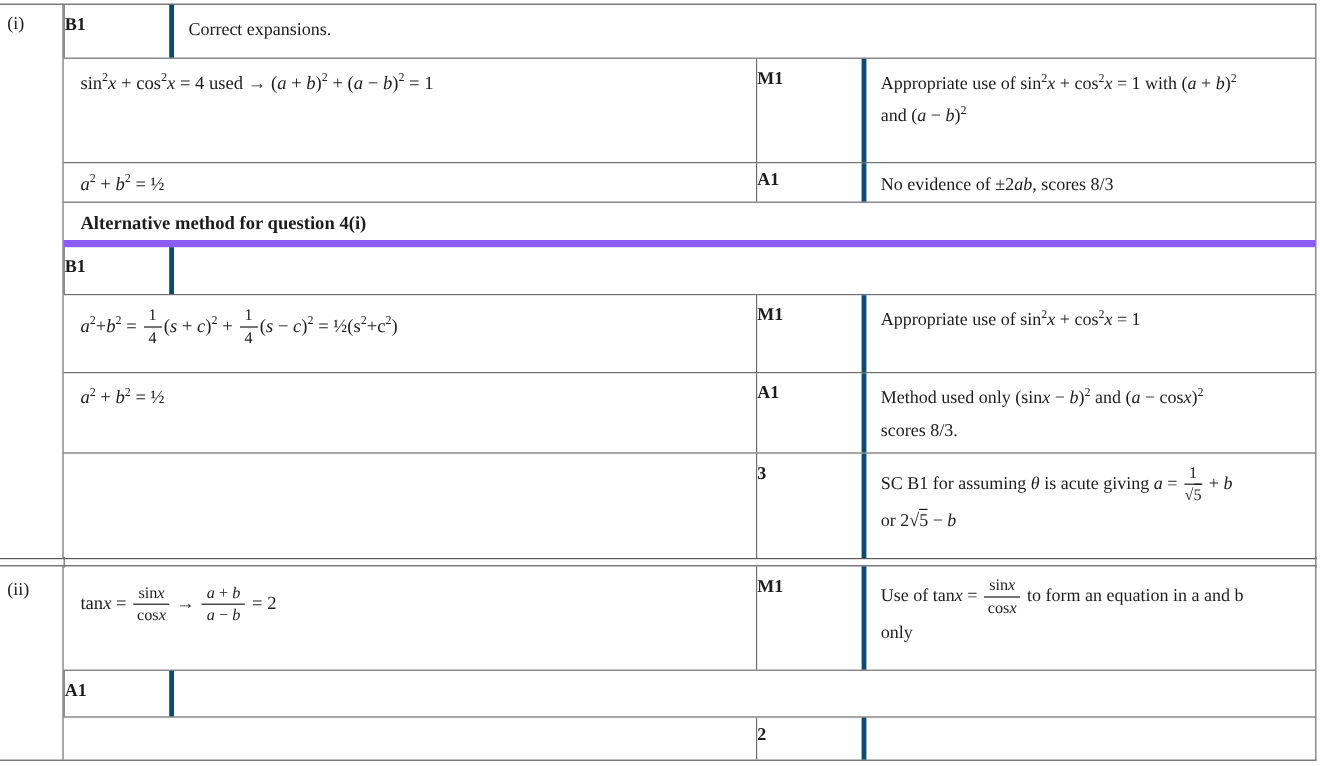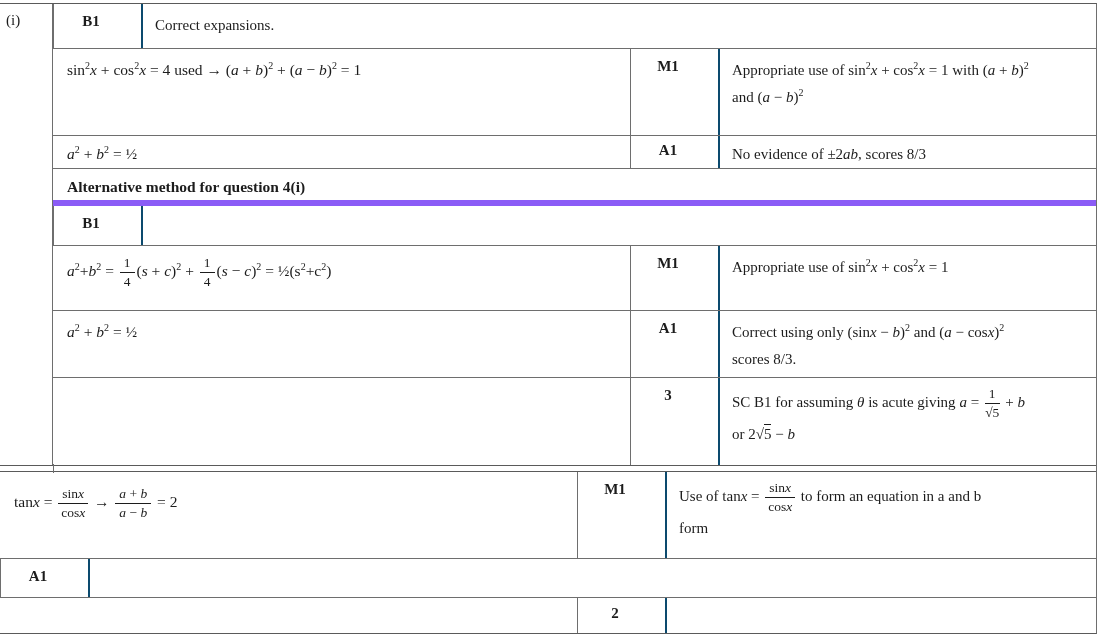--- a/index.html
+++ b/index.html
@@ -14,22 +14,22 @@
   .sec-i{top:3px;height:463px;}
   .sec-ii{top:471px;height:163px;}
   .partcol{width:53px;flex:0 0 53px;border-right:1px solid #6e6e6e;
            box-sizing:border-box;padding:8px 0 0 6px;font-size:15px;}
   .maincol{flex:1;display:flex;flex-direction:column;}
   .row{display:flex;box-sizing:border-box;border-bottom:1px solid #6e6e6e;}
   .row:last-child{border-bottom:none;}
   .cell{box-sizing:border-box;}
   .answer{width:577px;flex:0 0 577px;padding:9px 10px 0 14px;line-height:1.55;}
   .mark{width:88px;flex:0 0 88px;border-left:1px solid #6e6e6e;
-        text-align:center;padding:9px 13px 0 0;font-weight:bold;font-size:15px;}
-  .comment{flex:1;border-left:2px solid #0c4a6e;padding:8px 10px 0 12px;
+        text-align:left;padding:9px 13px 0 0;font-weight:bold;font-size:15px;}
+  .comment{flex:1;border-left:4px solid #0c4a6e;padding:8px 10px 0 12px;
            font-size:15px;line-height:1.8;}
   .altrow{padding:9px 0 0 14px;font-weight:bold;box-sizing:border-box;
           border-bottom:6px solid #8b5cf6;display:block;}
   .mi{font-style:italic;}
   sup{font-size:10px;line-height:0;}
   .frac{display:inline-block;vertical-align:middle;text-align:center;
         font-size:13.5px;line-height:1.2;padding:0 2px;}
   .frac .fn{display:block;border-bottom:1px solid #1c1c1c;padding:0 4px 1px;}
   .frac .fd{display:block;padding-top:1px;}
   .sqrt{white-space:nowrap;}
@@ -64,36 +64,37 @@
         <div class="cell comment"></div>
       </div>
       <div class="row" style="height:65px">
         <div class="cell answer"><span class="mi">a</span><sup>2</sup><span>+</span><span class="mi">b</span><sup>2</sup><span> = </span><span class="frac"><span class="fn"><span>1</span></span><span class="fd"><span>4</span></span></span><span>(</span><span class="mi">s</span><span> + </span><span class="mi">c</span><span>)</span><sup>2</sup><span> + </span><span class="frac"><span class="fn"><span>1</span></span><span class="fd"><span>4</span></span></span><span>(</span><span class="mi">s</span><span> − </span><span class="mi">c</span><span>)</span><sup>2</sup><span> = ½(s</span><sup>2</sup><span>+c</span><sup>2</sup><span>)</span></div>
         <div class="cell mark">M1</div>
         <div class="cell comment"><span>Appropriate use of sin</span><sup>2</sup><span class="mi">x</span><span> + cos</span><sup>2</sup><span class="mi">x</span><span> = 1</span></div>
       </div>
       <div class="row" style="height:67px">
         <div class="cell answer"><span class="mi">a</span><sup>2</sup><span> + </span><span class="mi">b</span><sup>2</sup><span> = ½</span></div>
         <div class="cell mark">A1</div>
-        <div class="cell comment"><span>Correct using only (sin</span><span class="mi">x</span><span> − </span><span class="mi">b</span><span>)</span><sup>2</sup><span> and (</span><span class="mi">a</span><span> − cos</span><span class="mi">x</span><span>)</span><sup>2</sup><br><span>scores 8/3.</span></div>
+        <div class="cell comment"><span>Method used only (sin</span><span class="mi">x</span><span> − </span><span class="mi">b</span><span>)</span><sup>2</sup><span> and (</span><span class="mi">a</span><span> − cos</span><span class="mi">x</span><span>)</span><sup>2</sup><br><span>scores 8/3.</span></div>
       </div>
       <div class="row" style="height:87px">
         <div class="cell answer"></div>
         <div class="cell mark">3</div>
         <div class="cell comment"><span>SC B1 for assuming </span><span class="mi">θ</span><span> is acute giving </span><span class="mi">a</span><span> = </span><span class="frac"><span class="fn"><span>1</span></span><span class="fd"><span class="sqrt"><span>√</span><span class="sqv">5</span></span></span></span><span> + </span><span class="mi">b</span><br><span>or 2</span><span class="sqrt"><span>√</span><span class="sqv">5</span></span><span> − </span><span class="mi">b</span></div>
       </div>
     </div>
   </div>
 
   <div class="sec sec-ii">
+    <div class="partcol" style="padding-top:12px">(ii)</div>
     <div class="maincol">
       <div class="row" style="height:87px">
         <div class="cell answer" style="padding-top:14px"><span>tan</span><span class="mi">x</span><span> = </span><span class="frac"><span class="fn"><span>sin</span><span class="mi">x</span></span><span class="fd"><span>cos</span><span class="mi">x</span></span></span><span>  →  </span><span class="frac"><span class="fn"><span class="mi">a</span><span> + </span><span class="mi">b</span></span><span class="fd"><span class="mi">a</span><span> − </span><span class="mi">b</span></span></span><span> = 2</span></div>
         <div class="cell mark">M1</div>
-        <div class="cell comment"><span>Use of tan</span><span class="mi">x</span><span> = </span><span class="frac"><span class="fn"><span>sin</span><span class="mi">x</span></span><span class="fd"><span>cos</span><span class="mi">x</span></span></span><span> to form an equation in a and b</span><br><span>form</span></div>
+        <div class="cell comment"><span>Use of tan</span><span class="mi">x</span><span> = </span><span class="frac"><span class="fn"><span>sin</span><span class="mi">x</span></span><span class="fd"><span>cos</span><span class="mi">x</span></span></span><span> to form an equation in a and b</span><br><span>only</span></div>
       </div>
       <div class="row" style="height:39px">
         <div class="cell mark">A1</div>
         <div class="cell comment"></div>
       </div>
       <div class="row" style="height:35px">
         <div class="cell answer"></div>
         <div class="cell mark" style="padding-top:7px">2</div>
         <div class="cell comment"></div>
       </div>

